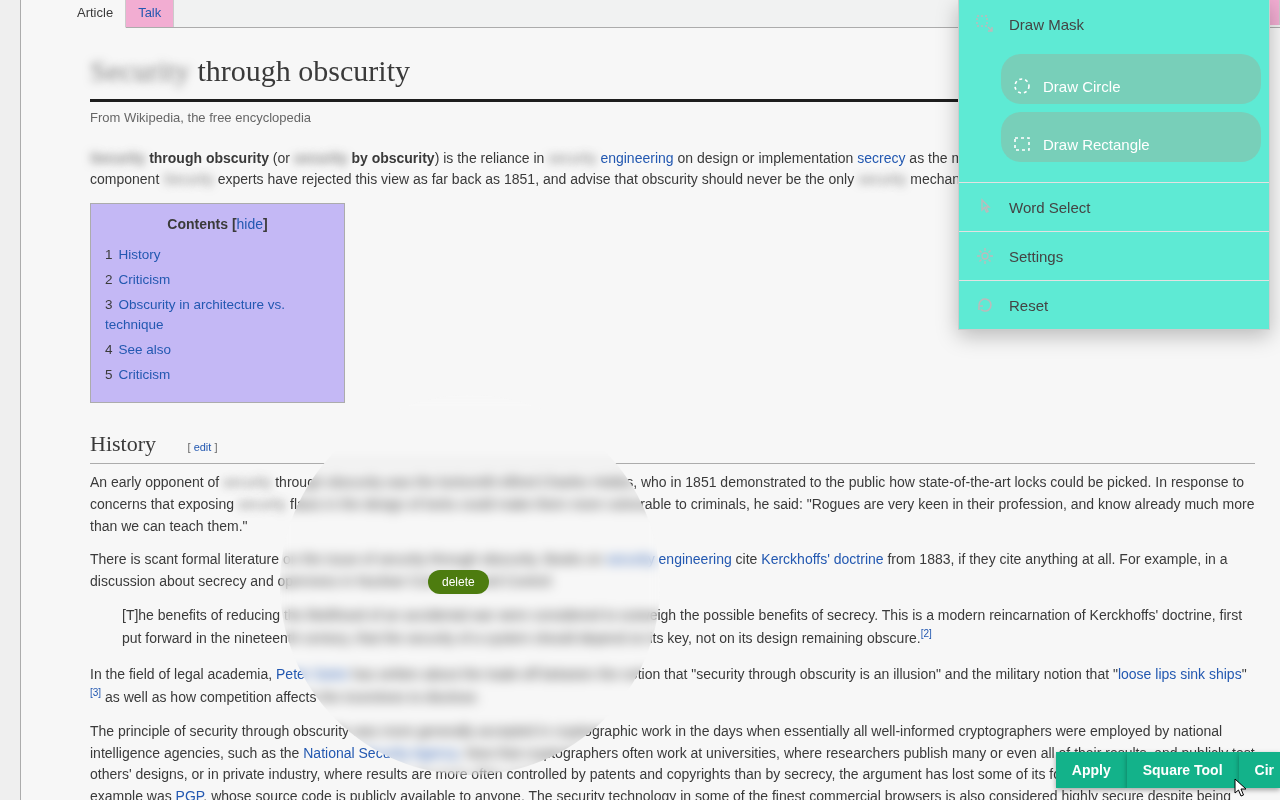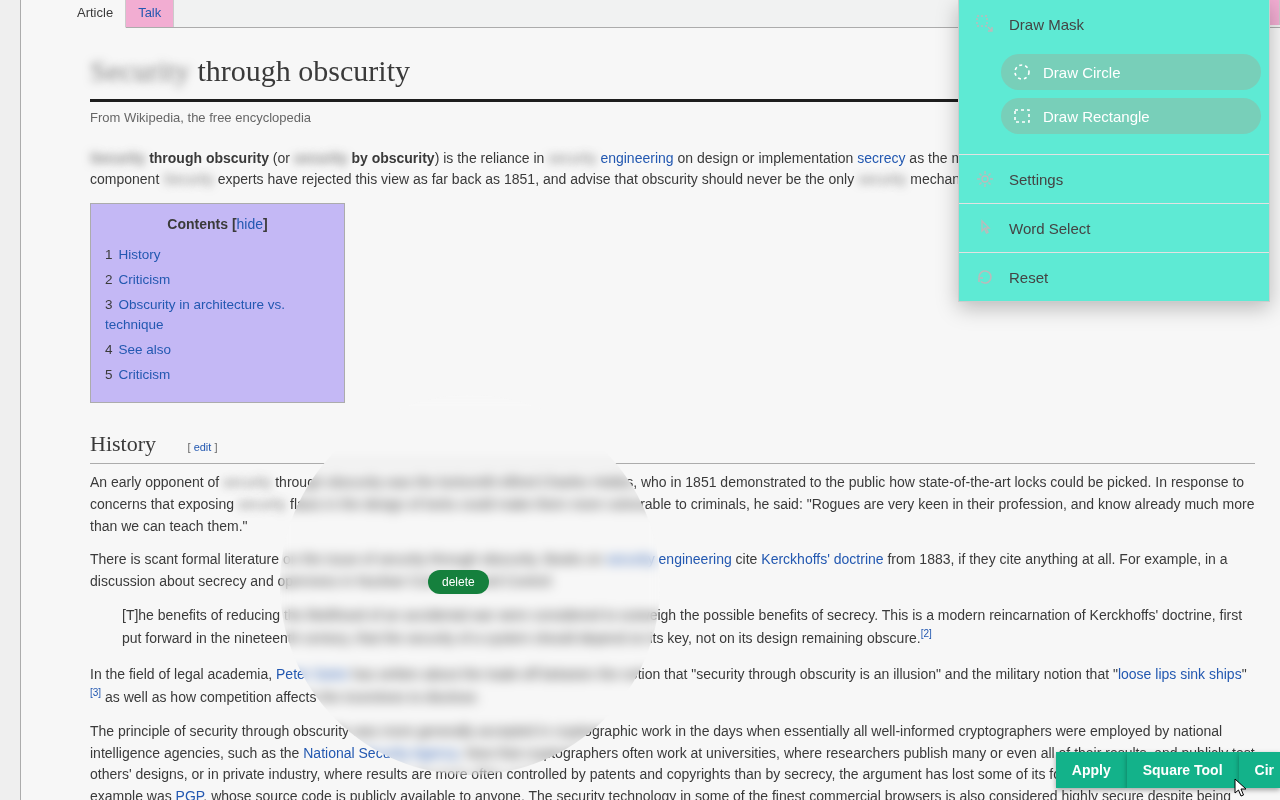--- a/index.html
+++ b/index.html
@@ -116,21 +116,21 @@
     height: 380px;
     border-radius: 50%;
     backdrop-filter: blur(6px);
     -webkit-backdrop-filter: blur(6px);
     pointer-events: none;
   }
   .delete-pill {
     position: absolute;
     left: 428px;
     top: 570px;
-    background: #15803d;
+    background: #4d7c0f;
     color: #fff;
     font-size: 12px;
     padding: 5px 14px;
     border-radius: 14px;
     cursor: pointer;
   }
   
   .panel {
     position: absolute;
     right: 10px;
@@ -153,21 +153,21 @@
   .panel .icon {
     width: 20px; height: 20px; margin-right: 14px;
     display: flex; align-items:center; justify-content:center;
     color: #999;
   }
   .pill-group { padding: 6px 16px 12px 42px; }
   .pill {
     background: #78cfb9;
     color: #fff;
     border-radius: 20px;
-    padding: 9px 18px 9px 12px;
+    padding: 23px 18px 9px 12px;
     margin-bottom: 8px;
     display: flex;
     align-items: center;
     cursor: pointer;
     width: 260px;
   }
   .pill .picon {
     width: 18px; height: 18px;
     margin-right: 12px;
     display:flex; align-items:center; justify-content:center;
@@ -306,33 +306,33 @@
         <svg viewBox="0 0 18 18" fill="none" stroke="#fff" stroke-width="1.6">
             <rect x="2" y="3" width="14" height="12" stroke-dasharray="3 3"></rect>
           </svg>
       </span>
       <span>Draw Rectangle</span>
     </div>
   </div>
   <div class="row border">
     <span class="icon">
       <svg viewBox="0 0 20 20" fill="none" stroke="#bbb" stroke-width="1.4">
+          <path d="M7 3 L7 13 L9.5 10.5 L11.5 15 L13 14.3 L11 10 L14 10 Z"></path>
+        </svg>
+    </span>
+    <span>Word Select</span>
+  </div>
+  <div class="row border">
+    <span class="icon">
+      <svg viewBox="0 0 20 20" fill="none" stroke="#bbb" stroke-width="1.4">
           <circle cx="10" cy="10" r="3"></circle>
           <path d="M10 2v3M10 15v3M2 10h3M15 10h3M4.5 4.5l2 2M13.5 13.5l2 2M15.5 4.5l-2 2M6.5 13.5l-2 2"></path>
         </svg>
     </span>
     <span>Settings</span>
-  </div>
-  <div class="row border">
-    <span class="icon">
-      <svg viewBox="0 0 20 20" fill="none" stroke="#bbb" stroke-width="1.4">
-          <path d="M7 3 L7 13 L9.5 10.5 L11.5 15 L13 14.3 L11 10 L14 10 Z"></path>
-        </svg>
-    </span>
-    <span>Word Select</span>
   </div>
   <div class="row border">
     <span class="icon">
       <svg viewBox="0 0 20 20" fill="none" stroke="#bbb" stroke-width="1.6">
           <path d="M4 10a6 6 0 1 1 2 4.5"></path>
           <path d="M4 15v-4h4"></path>
         </svg>
     </span>
     <span>Reset</span>
   </div>

